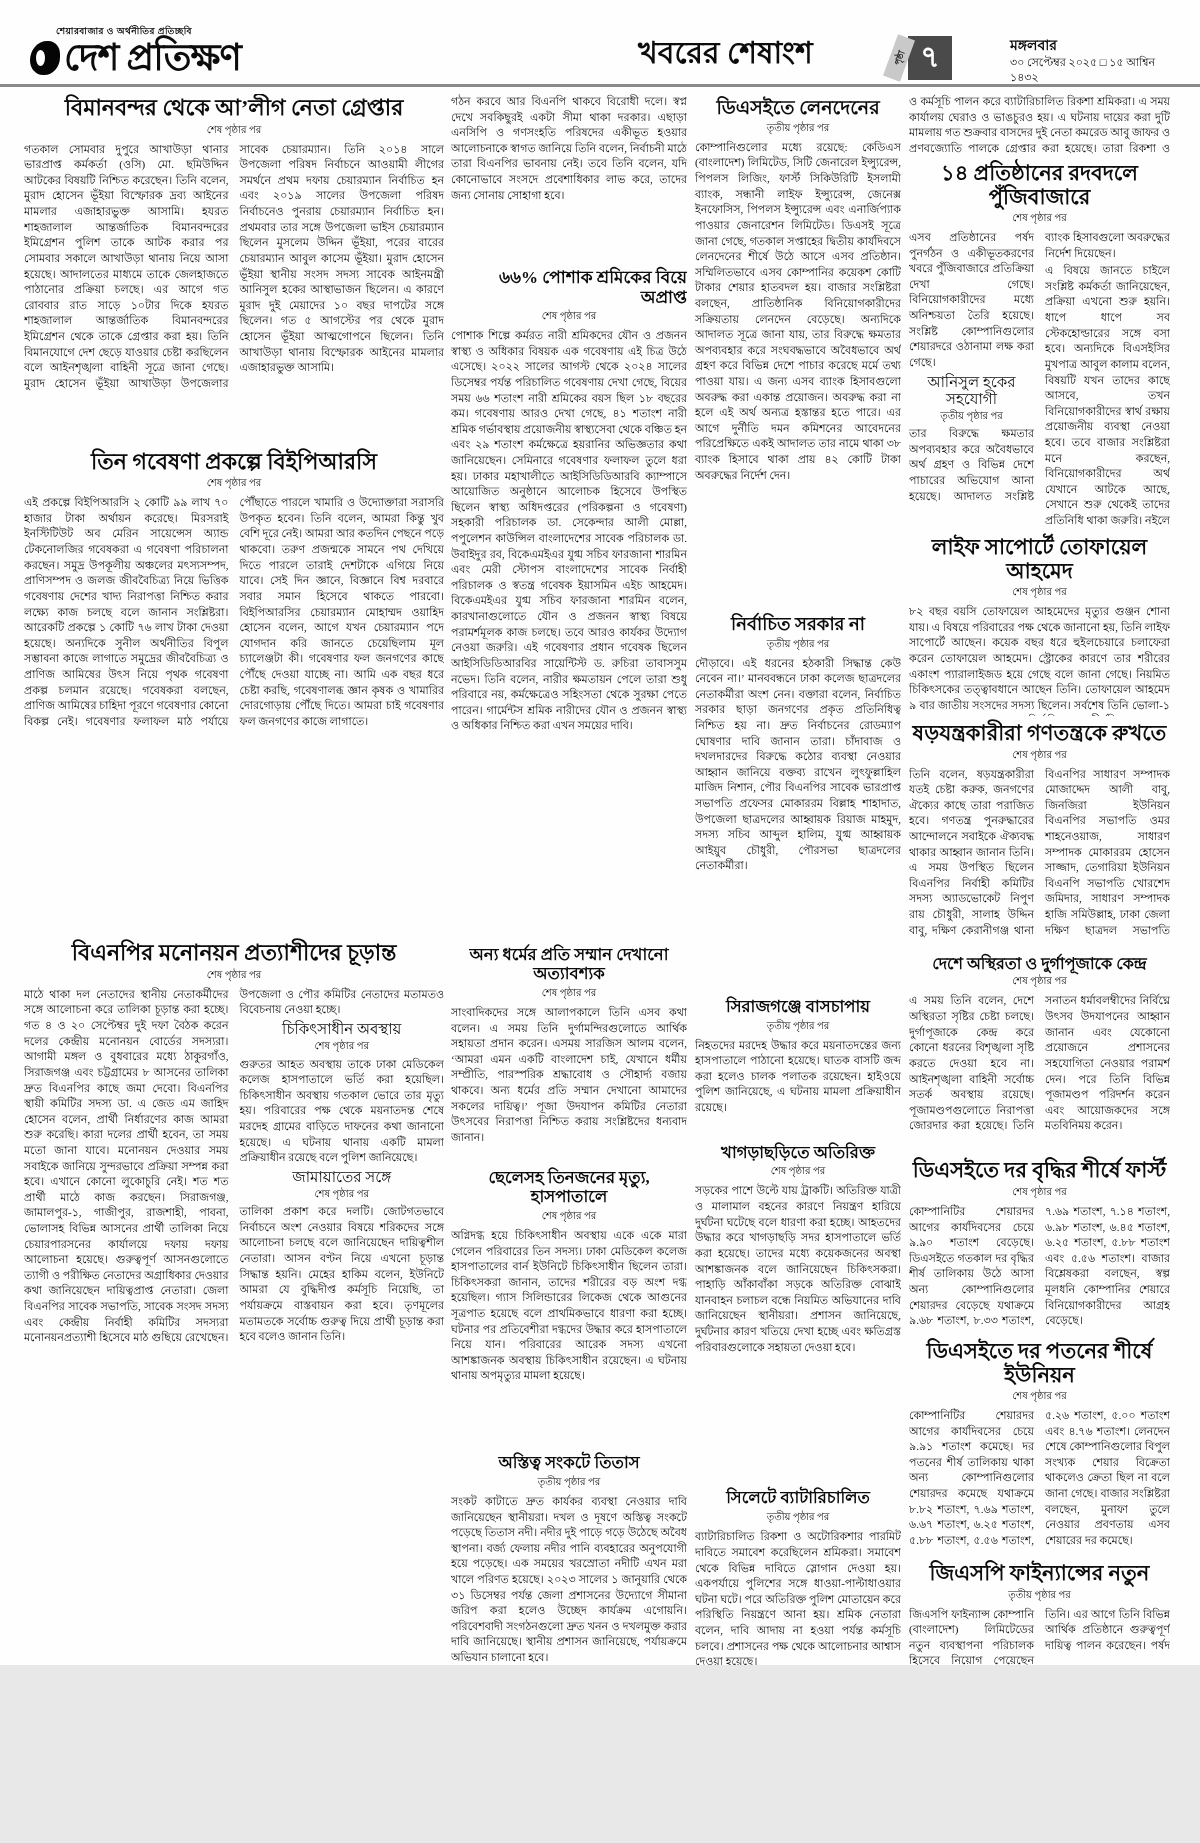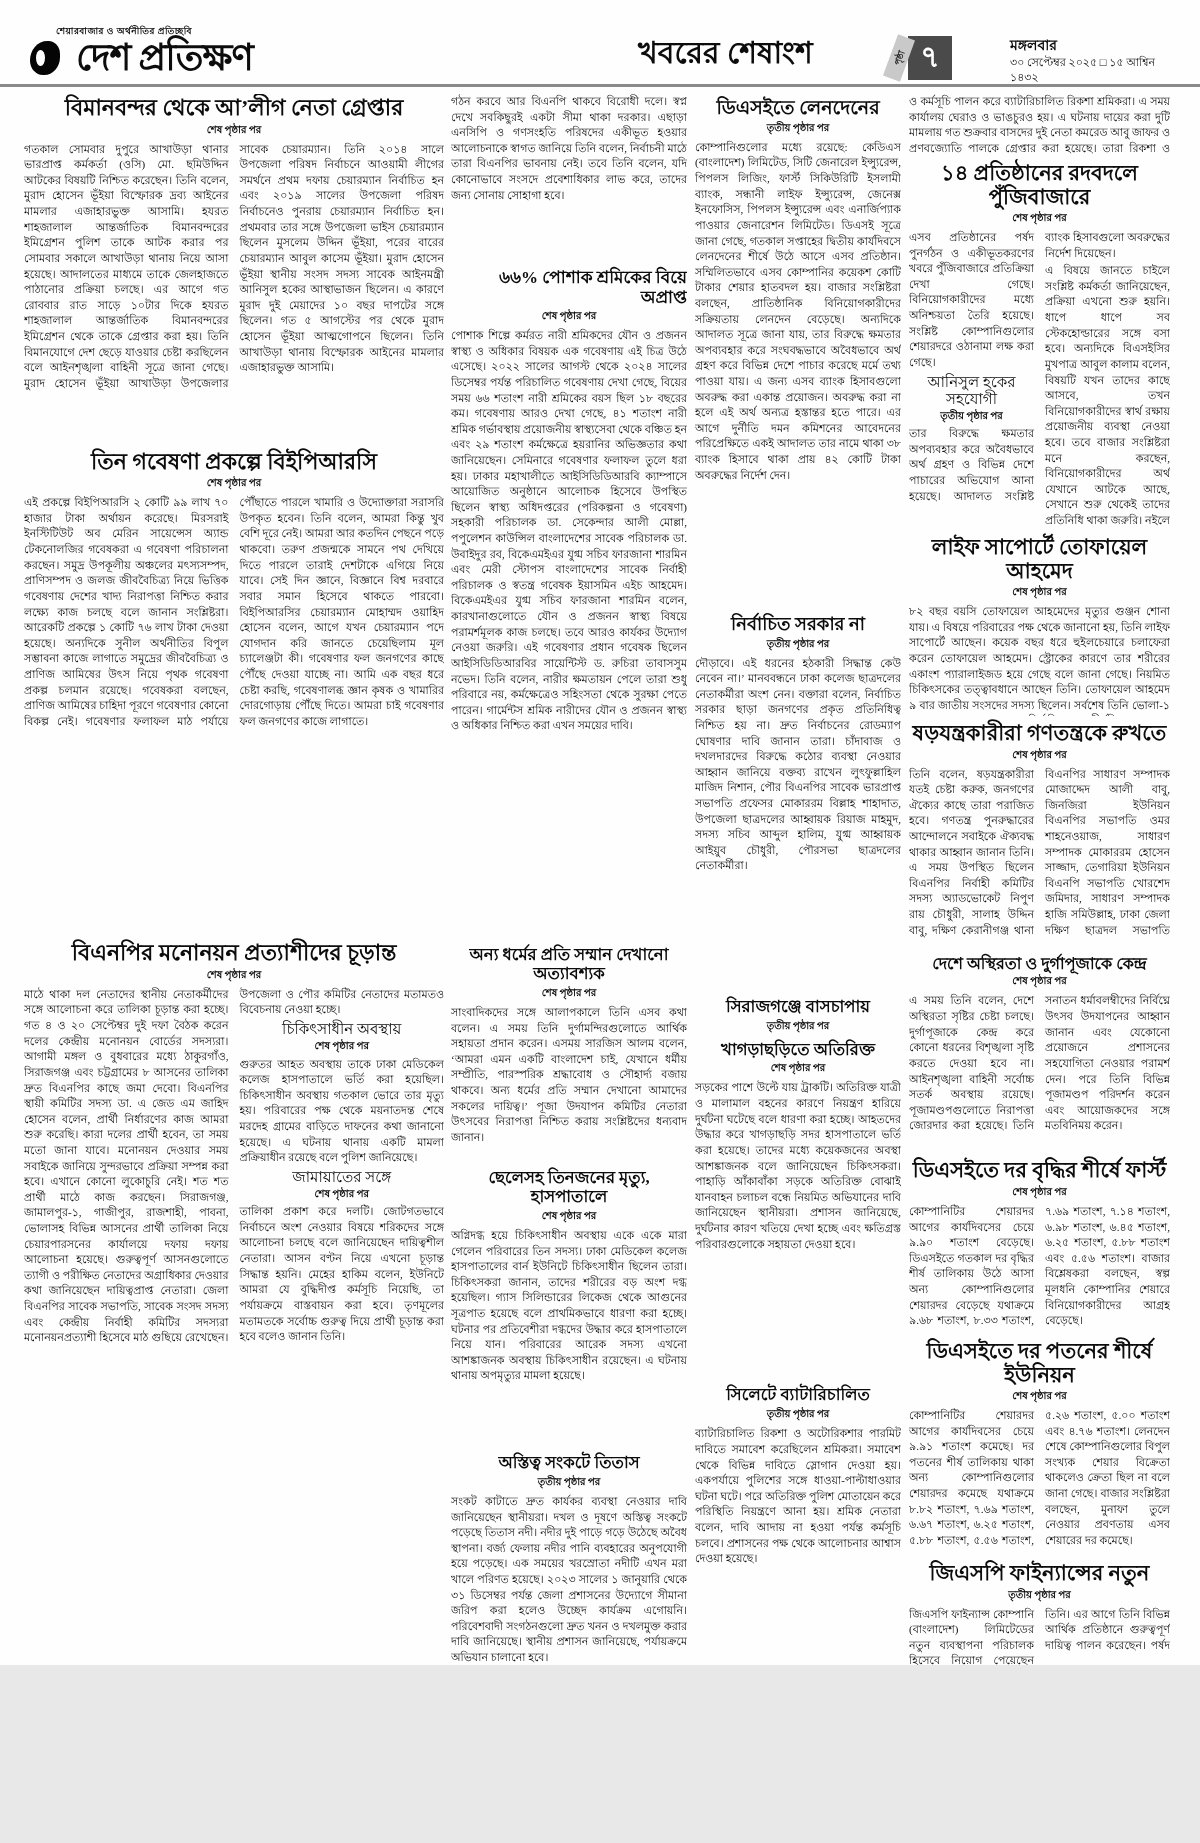--- a/index.html
+++ b/index.html
@@ -2,21 +2,21 @@
 <html><head>
 <meta charset="utf-8">
 <style>
   html,body{margin:0;padding:0;background:#e8e8e8;}
   .page{position:relative;width:1200px;height:1665px;background:#fefefe;color:#0c0c0c;
         font-family:"Liberation Serif","DejaVu Sans",serif;margin:0 auto;overflow:hidden;}
   
   .hdr{position:absolute;left:28px;top:22px;width:1144px;height:62px;}
   .mast{position:absolute;left:2px;top:2px;}
   .tagline{font-size:9px;font-weight:bold;letter-spacing:.5px;margin-left:26px;}
-  .mastline{display:flex;align-items:center;gap:16px;}
+  .mastline{display:flex;align-items:center;gap:4px;}
   .logo{width:30px;height:34px;background:#050505;border-radius:60% 40% 55% 45%;position:relative;}
   .logo:after{content:"";position:absolute;left:6px;top:9px;width:9px;height:16px;background:#fefefe;border-radius:50%;}
   .mast-title{font-size:37px;font-weight:bold;letter-spacing:-1px;line-height:1;}
   .section-title{position:absolute;left:610px;top:16px;font-size:30px;font-weight:bold;line-height:1;}
   .pagebox{position:absolute;left:862px;top:14px;display:flex;}
   .pagebox .vlabel{width:18px;height:44px;background:#c9c9c9;color:#222;font-size:9px;font-weight:bold;
        display:flex;align-items:center;justify-content:center;writing-mode:vertical-rl;transform:rotate(200deg);}
   .pagebox .num{width:44px;height:44px;background:#4a4a4a;color:#fff;font-size:30px;font-weight:bold;
        display:flex;align-items:center;justify-content:center;}
   .dateblock{position:absolute;left:982px;top:16px;}
@@ -26,21 +26,21 @@
   
   .content{position:absolute;left:24px;top:94px;width:1146px;height:1738px;overflow:hidden;}
   .blk{position:absolute;top:0;overflow:hidden;}
   .g12{left:0;width:420px;height:1738px;}
   .c3{left:427px;width:236px;height:1738px;}
   .c4{left:671px;width:206px;height:1738px;}
   .g56{left:885px;width:261px;height:1738px;}
   .hspan{font-size:22px;font-weight:bold;text-align:center;line-height:1.12;margin:2px 0 0;}
   .hcol{font-size:16.5px;font-weight:bold;text-align:center;line-height:1.15;margin:3px 0 0;}
   .hmini{font-size:15px;font-weight:normal;text-align:center;line-height:1.15;margin:3px 0 0;break-inside:avoid;}
-  .cont{font-size:10px;font-weight:bold;text-align:center;margin:1px 0 3px;}
+  .cont{font-size:10px;font-weight:normal;text-align:center;margin:1px 0 3px;}
   .bd{font-size:11px;line-height:1.42;text-align:justify;overflow:hidden;}
   .bd p{margin:0 0 2px;}
   .cols2{column-count:2;column-gap:11px;}
   .artgap{margin-bottom:6px;}
 </style>
 </head>
 <body>
 
 <div class="page">
 
@@ -123,20 +123,21 @@
         <div class="bd" style="height:468px;">কোম্পানিগুলোর মধ্যে রয়েছে: কেডিএস (বাংলাদেশ) লিমিটেড, সিটি জেনারেল ইন্স্যুরেন্স, পিপলস লিজিং, ফার্স্ট সিকিউরিটি ইসলামী ব্যাংক, সন্ধানী লাইফ ইন্স্যুরেন্স, জেনেক্স ইনফোসিস, পিপলস ইন্স্যুরেন্স এবং এনার্জিপ্যাক পাওয়ার জেনারেশন লিমিটেড। ডিএসই সূত্রে জানা গেছে, গতকাল সপ্তাহের দ্বিতীয় কার্যদিবসে লেনদেনের শীর্ষে উঠে আসে এসব প্রতিষ্ঠান। সম্মিলিতভাবে এসব কোম্পানির কয়েকশ কোটি টাকার শেয়ার হাতবদল হয়। বাজার সংশ্লিষ্টরা বলছেন, প্রাতিষ্ঠানিক বিনিয়োগকারীদের সক্রিয়তায় লেনদেন বেড়েছে। অন্যদিকে আদালত সূত্রে জানা যায়, তার বিরুদ্ধে ক্ষমতার অপব্যবহার করে সংঘবদ্ধভাবে অবৈধভাবে অর্থ গ্রহণ করে বিভিন্ন দেশে পাচার করেছে মর্মে তথ্য পাওয়া যায়। এ জন্য এসব ব্যাংক হিসাবগুলো অবরুদ্ধ করা একান্ত প্রয়োজন। অবরুদ্ধ করা না হলে এই অর্থ অন্যত্র হস্তান্তর হতে পারে। এর আগে দুর্নীতি দমন কমিশনের আবেদনের পরিপ্রেক্ষিতে একই আদালত তার নামে থাকা ৩৮ ব্যাংক হিসাবে থাকা প্রায় ৪২ কোটি টাকা অবরুদ্ধের নির্দেশ দেন।</div>
       </div>
       <div class="artgap">
         <h2 class="hcol" style="font-size:18px;">নির্বাচিত সরকার না</h2>
         <div class="cont">তৃতীয় পৃষ্ঠার পর</div>
         <div class="bd" style="height:336px;">দৌড়াবে। এই ধরনের হঠকারী সিদ্ধান্ত কেউ নেবেন না।’ মানববন্ধনে ঢাকা কলেজ ছাত্রদলের নেতাকর্মীরা অংশ নেন। বক্তারা বলেন, নির্বাচিত সরকার ছাড়া জনগণের প্রকৃত প্রতিনিধিত্ব নিশ্চিত হয় না। দ্রুত নির্বাচনের রোডম্যাপ ঘোষণার দাবি জানান তারা। চাঁদাবাজ ও দখলদারদের বিরুদ্ধে কঠোর ব্যবস্থা নেওয়ার আহ্বান জানিয়ে বক্তব্য রাখেন লুৎফুল্লাহিল মাজিদ নিশান, পৌর বিএনপির সাবেক ভারপ্রাপ্ত সভাপতি প্রফেসর মোকাররম বিল্লাহ শাহাদাত, উপজেলা ছাত্রদলের আহ্বায়ক রিয়াজ মাহমুদ, সদস্য সচিব আব্দুল হালিম, যুগ্ম আহ্বায়ক আইয়ুব চৌধুরী, পৌরসভা ছাত্রদলের নেতাকর্মীরা।</div>
       </div>
       <div class="artgap">
         <h2 class="hcol">সিরাজগঞ্জে বাসচাপায়</h2>
         <div class="cont">তৃতীয় পৃষ্ঠার পর</div>
+        <div class="bd" style="height:100px;">নিহতদের মরদেহ উদ্ধার করে ময়নাতদন্তের জন্য হাসপাতালে পাঠানো হয়েছে। ঘাতক বাসটি জব্দ করা হলেও চালক পলাতক রয়েছেন। হাইওয়ে পুলিশ জানিয়েছে, এ ঘটনায় মামলা প্রক্রিয়াধীন রয়েছে।</div>
       </div>
       <div class="artgap">
         <h2 class="hcol">খাগড়াছড়িতে অতিরিক্ত</h2>
         <div class="cont">শেষ পৃষ্ঠার পর</div>
         <div class="bd" style="height:300px;">সড়কের পাশে উল্টে যায় ট্রাকটি। অতিরিক্ত যাত্রী ও মালামাল বহনের কারণে নিয়ন্ত্রণ হারিয়ে দুর্ঘটনা ঘটেছে বলে ধারণা করা হচ্ছে। আহতদের উদ্ধার করে খাগড়াছড়ি সদর হাসপাতালে ভর্তি করা হয়েছে। তাদের মধ্যে কয়েকজনের অবস্থা আশঙ্কাজনক বলে জানিয়েছেন চিকিৎসকরা। পাহাড়ি আঁকাবাঁকা সড়কে অতিরিক্ত বোঝাই যানবাহন চলাচল বন্ধে নিয়মিত অভিযানের দাবি জানিয়েছেন স্থানীয়রা। প্রশাসন জানিয়েছে, দুর্ঘটনার কারণ খতিয়ে দেখা হচ্ছে এবং ক্ষতিগ্রস্ত পরিবারগুলোকে সহায়তা দেওয়া হবে।</div>
       </div>
       <div>
         <h2 class="hcol">সিলেটে ব্যাটারিচালিত</h2>
         <div class="cont">তৃতীয় পৃষ্ঠার পর</div>
         <div class="bd" style="height:330px;">ব্যাটারিচালিত রিকশা ও অটোরিকশার পারমিট দাবিতে সমাবেশ করেছিলেন শ্রমিকরা। সমাবেশ থেকে বিভিন্ন দাবিতে স্লোগান দেওয়া হয়। একপর্যায়ে পুলিশের সঙ্গে ধাওয়া-পাল্টাধাওয়ার ঘটনা ঘটে। পরে অতিরিক্ত পুলিশ মোতায়েন করে পরিস্থিতি নিয়ন্ত্রণে আনা হয়। শ্রমিক নেতারা বলেন, দাবি আদায় না হওয়া পর্যন্ত কর্মসূচি চলবে। প্রশাসনের পক্ষ থেকে আলোচনার আশ্বাস দেওয়া হয়েছে।</div>

